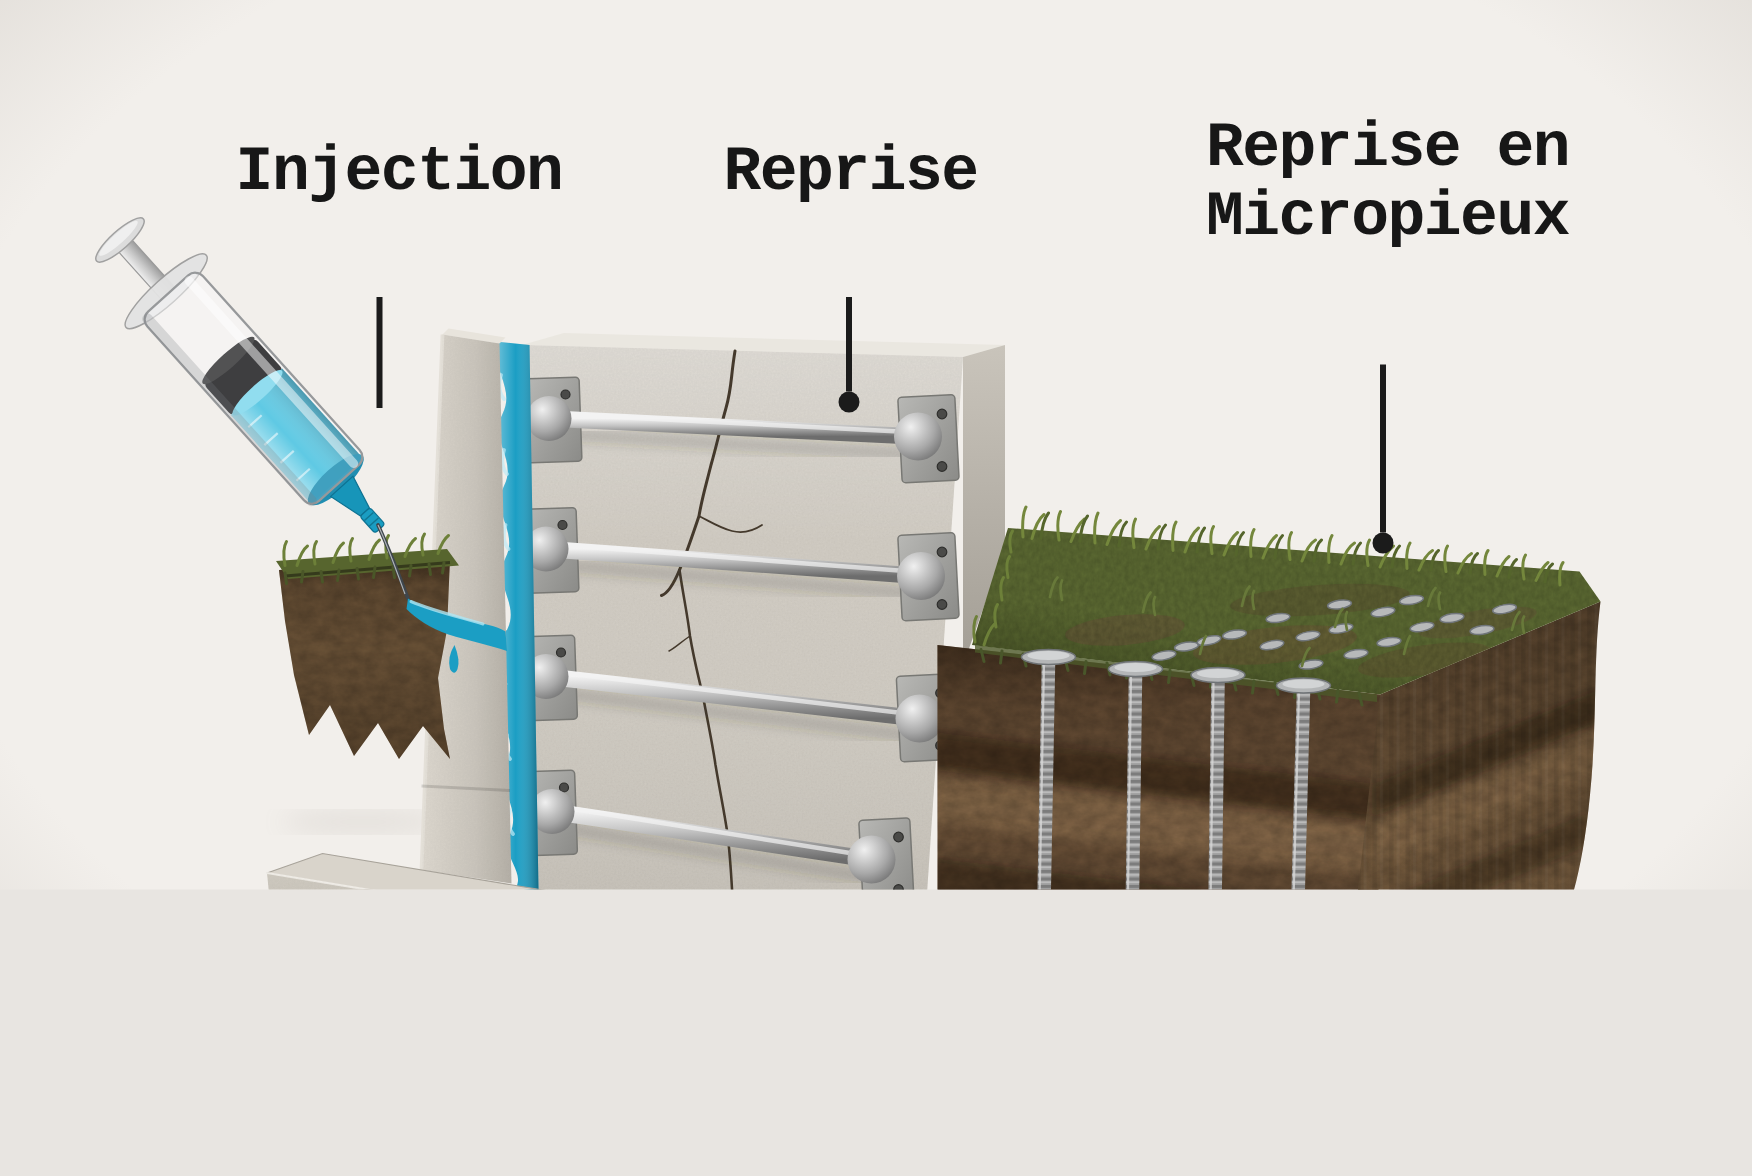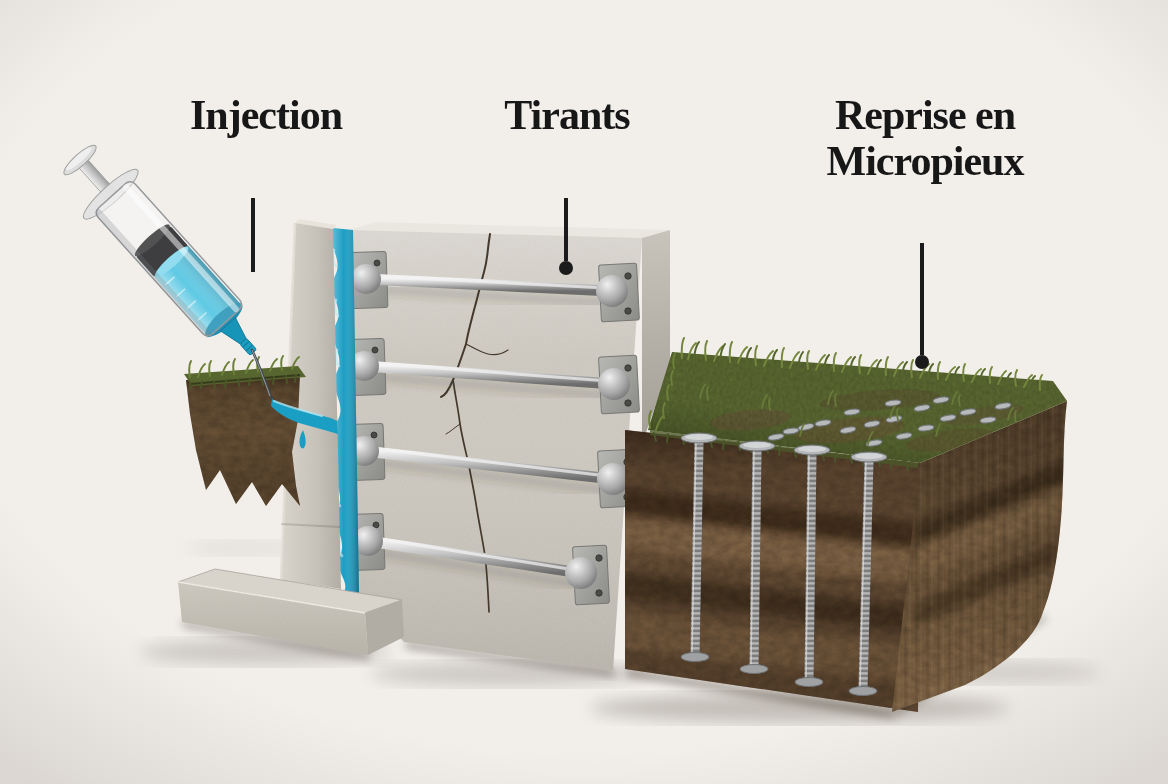--- a/index.html
+++ b/index.html
@@ -1,17 +1,17 @@
 <!DOCTYPE html>
 <html><head>
 <meta charset="utf-8">
 <style>
   html,body{margin:0;padding:0;background:#e8e5e1;}
-  .stage{position:relative;width:1168px;height:784px;overflow:hidden;
-         font-family:Liberation Serif, serif;}
+  .stage{position:relative;width:1168px;height:593px;overflow:hidden;
+         font-family:Liberation Mono, monospace;}
   .stage svg{position:absolute;left:0;top:0;}
   .label{position:absolute;text-align:center;color:#171717;font-weight:700;
          font-size:42px;line-height:46px;letter-spacing:-1px;z-index:5;}
   .leader{position:absolute;width:4px;background:#1b1b1b;z-index:5;}
   .leader-dot{position:absolute;width:14px;height:14px;border-radius:50%;
               background:#1b1b1b;z-index:5;}
 </style>
 </head>
 <body>
 
@@ -370,23 +370,23 @@
   <path d="M303,430 q4,10 2,16 q-2,5 -5,0 q-2,-8 3,-16 Z" fill="#1b9ec4"></path>
 </g>
 
 <rect x="0" y="0" width="1168" height="784" fill="url(#vig)"></rect>
 </svg>
 
 <div class="label" style="left:146px;top:92px;width:240px;">
   <div>Injection</div>
 </div>
 <div class="label" style="left:437px;top:92px;width:260px;">
-  <div>Tirants</div>
+  <div>Reprise</div>
 </div>
-<div class="label" style="left:775px;top:92px;width:300px;">
+<div class="label" style="left:775px;top:76px;width:300px;">
   <div>Reprise en</div>
   <div>Micropieux</div>
 </div>
 
 <div class="leader" style="left:251px;top:198px;height:74px;"></div>
 <div class="leader" style="left:564px;top:198px;height:63px;"></div>
 <div class="leader-dot" style="left:559px;top:261px;"></div>
 <div class="leader" style="left:920px;top:243px;height:112px;"></div>
 <div class="leader-dot" style="left:915px;top:355px;"></div>
 

